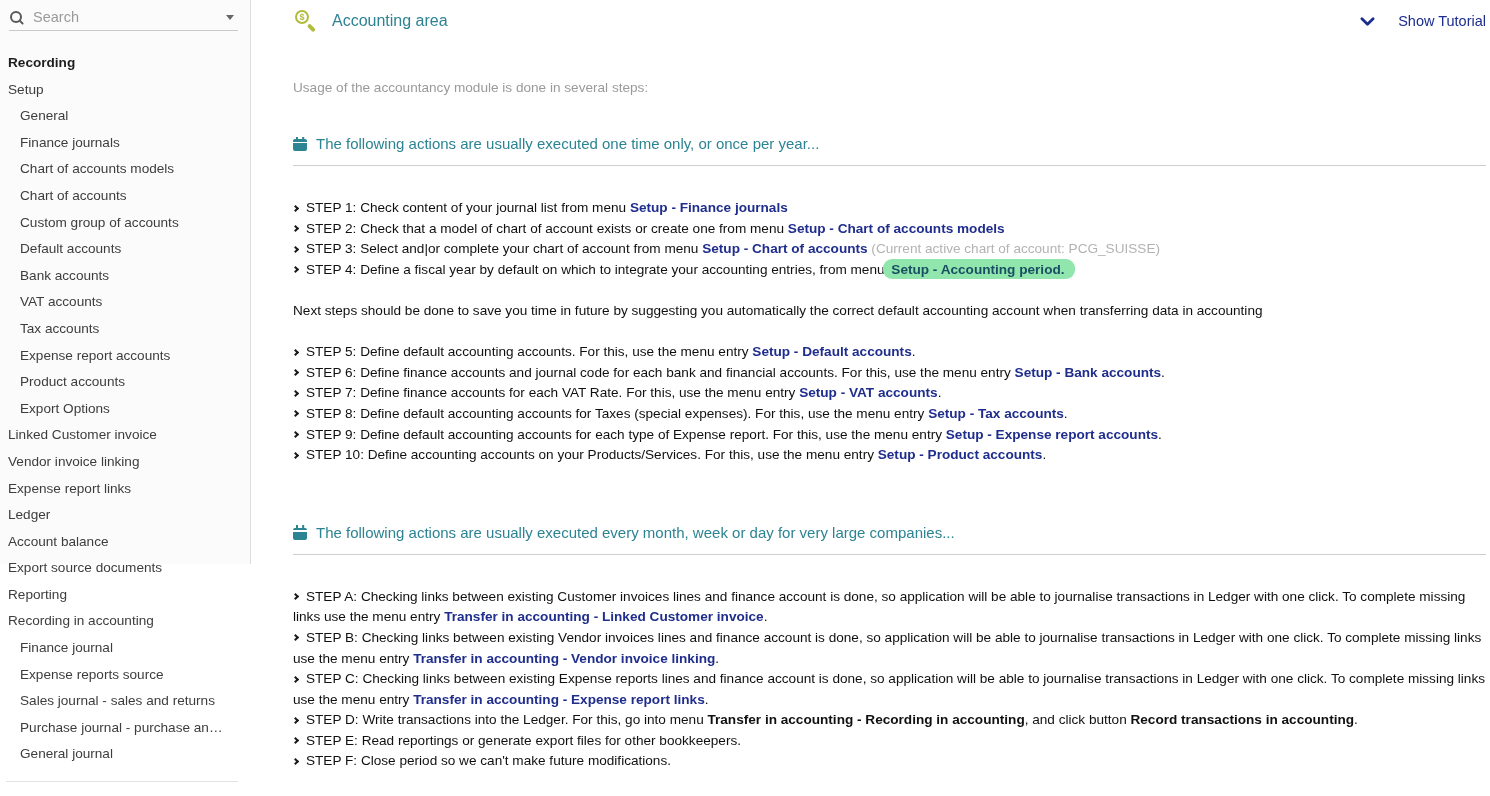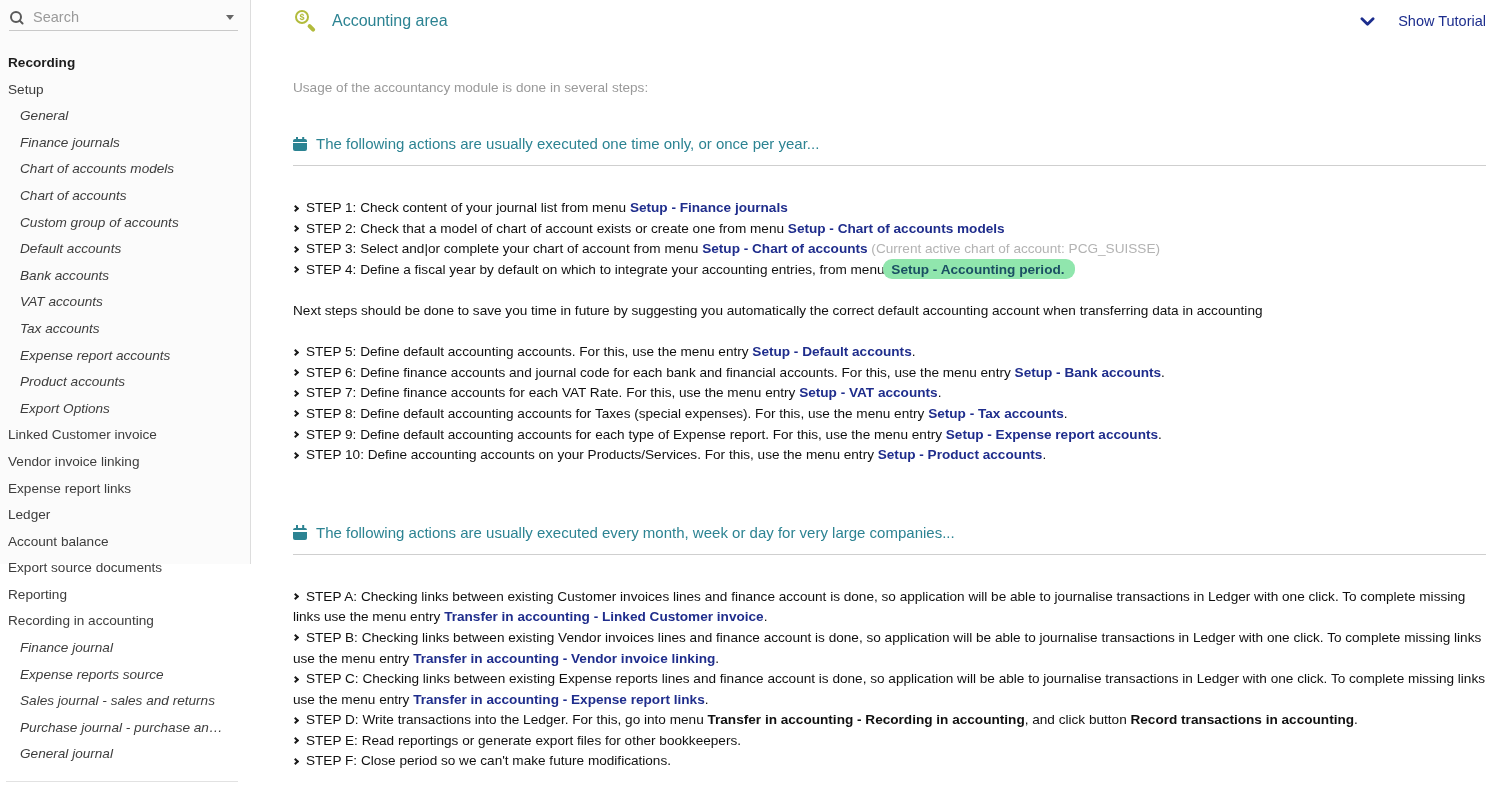--- a/index.html
+++ b/index.html
@@ -40,21 +40,21 @@
     width:0; height:0; border-left:4.5px solid transparent;
     border-right:4.5px solid transparent; border-top:5px solid #666;
     margin-right:4px;
   }
   #sidebar-nav { margin-top:19px; }
   .nav-item {
     font-size:13.6px; color:#3d3d3d; line-height:26.6px;
     padding-left:8px; white-space:nowrap; overflow:hidden;
     text-overflow:ellipsis; cursor:pointer;
   }
-  .nav-item.indent { padding-left:20px;font-style:italic; }
+  .nav-item.indent { padding-left:20px; }
   .nav-item.header { font-weight:bold; color:#1d1d1d; cursor:default; }
   .sidebar-divider { border-top:1px solid #e2e2e2; margin:13px 12px 0 6px; }
 
   
   .content { flex:1; padding:0 4px 0 42px; }
   .content-header {
     display:flex; justify-content:space-between; align-items:center;
     padding-top:8px; height:34px;
   }
   .title-wrap { display:flex; align-items:center; gap:15px; }

